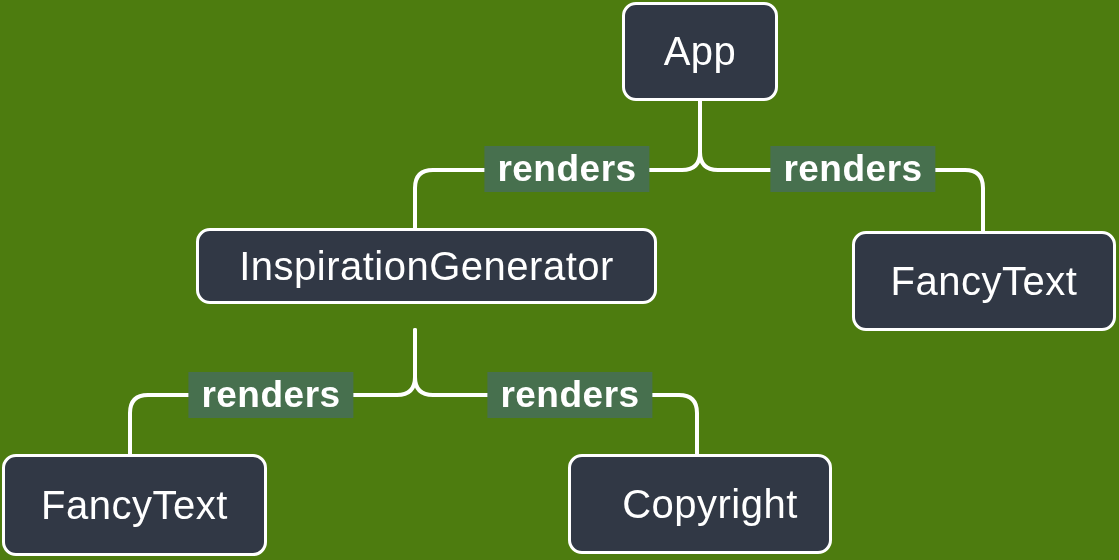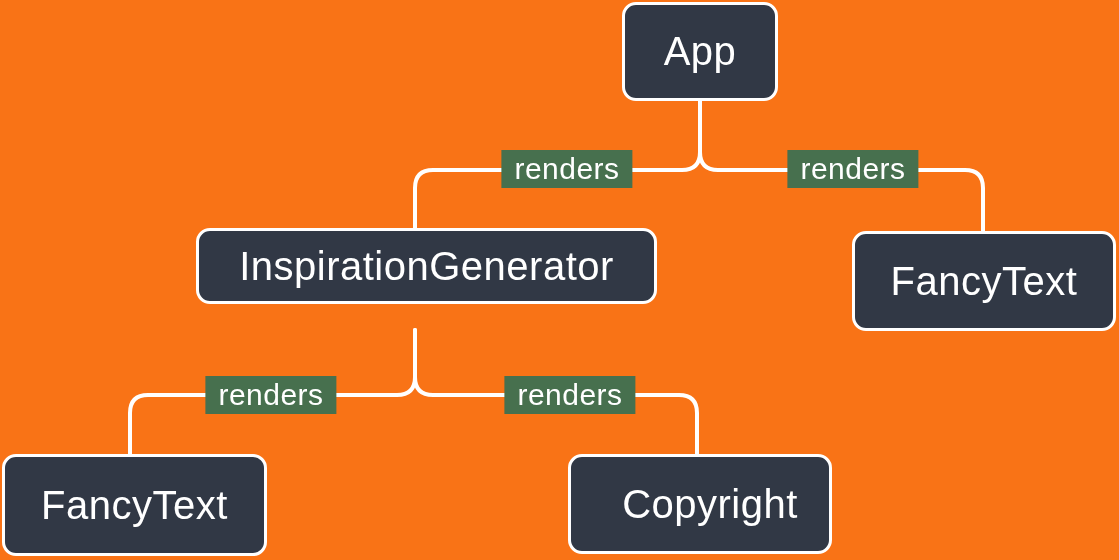--- a/index.html
+++ b/index.html
@@ -5,21 +5,21 @@
   html, body {
     margin: 0;
     padding: 0;
     background: #47704E;
     font-family: "Liberation Sans", sans-serif;
   }
   .canvas {
     position: relative;
     width: 1119px;
     height: 560px;
-    background: #f97316;
+    background: #4d7c0f;
     overflow: hidden;
   }
   .connectors {
     position: absolute;
     left: 0;
     top: 0;
     width: 1119px;
     height: 560px;
   }
   .connectors path {
@@ -46,22 +46,22 @@
   .node-app          { left: 622px; top: 2px;   width: 156px; height: 99px;  }
   .node-ig           { left: 196px; top: 228px; width: 461px; height: 76px; }
   .node-fancy-top    { left: 852px; top: 231px; width: 264px; height: 100px; }
   .node-fancy-bottom { left: 2px;   top: 454px; width: 265px; height: 102px; }
   .node-copyright    { left: 568px; top: 454px; width: 264px; height: 100px; padding-left: 20px; }
   .edge-label {
     position: absolute;
     transform: translate(-50%, -50%);
     background: #47704E;
     color: #FFFFFF;
-    font-size: 30px;
-    font-weight: 400;
+    font-size: 37px;
+    font-weight: 700;
     padding: 2px 13px;
     white-space: nowrap;
     letter-spacing: 0.5px;
   }
   .edge-label-1 { left: 567px; top: 169px; }
   .edge-label-2 { left: 853px; top: 169px; }
   .edge-label-3 { left: 271px; top: 395px; }
   .edge-label-4 { left: 570px; top: 395px; }
 </style>
 </head>

